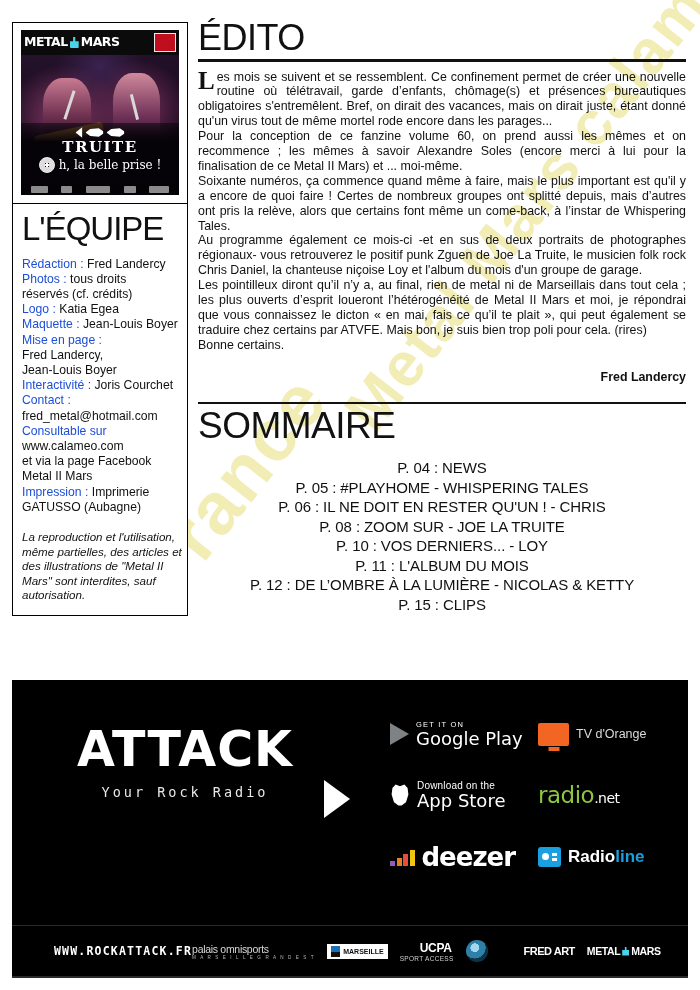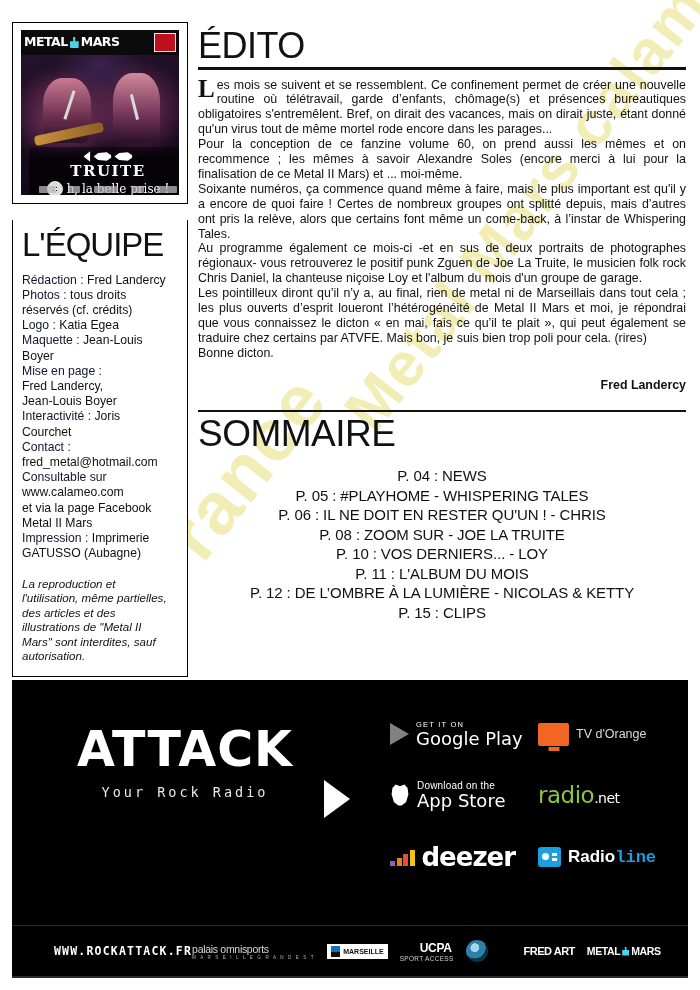--- a/index.html
+++ b/index.html
@@ -66,21 +66,21 @@
   .fig2 { left: 58%; width: 30%; height: 80%; background: linear-gradient(180deg,#d08a9c 0%, #73345a 60%, #2b1026 100%); }
   .mic { position: absolute; width: 3px; background: #d9d9d9; bottom: 26%; }
   .mic1 { left: 30%; height: 34%; transform: rotate(18deg); }
   .mic2 { left: 71%; height: 30%; transform: rotate(-14deg); }
   .guitar {
     position: absolute; left: 8%; bottom: 4%; width: 44%; height: 10px;
     background: linear-gradient(90deg,#c9923f,#8d5f22); transform: rotate(-12deg);
     border-radius: 4px;
   }
   .poster-lower {
-    position: absolute; left: 8px; bottom: 0; width: 100%; height: 48px;
+    position: absolute; left: 0; bottom: 0; width: 100%; height: 72px;
     background: linear-gradient(180deg, rgba(8,4,12,.55) 0%, #060308 26%, #040206 100%);
   }
   .fish-row { position: absolute; left: 50%; top: 4px; transform: translateX(-50%); display: flex; align-items: center; gap: 3px; }
   .fish {
     width: 18px; height: 9px; background: #fff;
     clip-path: polygon(0 50%, 26% 12%, 74% 2%, 100% 38%, 100% 62%, 74% 98%, 26% 88%);
   }
   .fish-tail {
     width: 7px; height: 11px; background: #fff;
     clip-path: polygon(100% 0, 100% 100%, 0 50%);
@@ -100,37 +100,36 @@
     border: 1px solid #eee; flex: 0 0 auto;
   }
   .prise-txt { color: #fff; font-size: 12px; font-family: "DejaVu Serif", serif; }
   .sponsor-strip {
     position: absolute; left: 0; bottom: 1px; width: 100%; height: 10px;
     display: flex; align-items: center; justify-content: space-around; padding: 0 3px;
   }
   .sp { height: 7px; background: #b9b9b9; opacity: .75; border-radius: 1px; }
 
   .team-box {
-    border: 1.5px solid #000; border-top: none; padding: 6px 18px 12px 9px;
+    border: 1.5px solid #000; border-top: none; padding: 6px 3px 12px 9px;
     background: #fff;
-    margin-top: 16px;
   }
   .team-title {
     font-size: 33px; letter-spacing: -1px; color: #111; line-height: 1.05;
     margin: 2px 0 10px 0; font-weight: 400;
   }
   .team-line { font-size: 12.2px; line-height: 15.2px; color: #111; }
-  .lbl { color: #0f172a; text-align: right; }
+  .lbl { color: #1d4ed8; text-align: right; }
   .team-note {
     font-style: italic; font-size: 11.6px; line-height: 14.6px;
     color: #111; margin-top: 15px;
   }
 
   
-  .right { position: absolute; left: 198px; top: 28px; width: 488px; z-index: 10; }
+  .right { position: absolute; left: 198px; top: 20px; width: 488px; z-index: 10; }
   .sec-title {
     font-size: 36px; letter-spacing: -0.5px; color: #111; line-height: 1;
     font-weight: 400;
   }
   .rule { height: 2.5px; background: #111; margin-top: 3px; }
 
   .body-txt {
     font-size: 12.4px; line-height: 14.9px; color: #111;
     text-align: justify; margin-top: 8px;
   }
@@ -218,21 +217,21 @@
   .rl-icon::before {
     content: ""; position: absolute; left: 4px; top: 6px; width: 7px; height: 7px;
     border-radius: 50%; background: #fff;
   }
   .rl-icon::after {
     content: ""; position: absolute; left: 14px; top: 6px; width: 5px; height: 3px; background: #fff;
     box-shadow: 0 5px 0 #fff;
   }
   .rl-text { font-size: 17px; font-weight: bold; }
   .rl-text .a { color: #ffffff; }
-  .rl-text .b { color: #1a9fe0; font-family: Liberation Mono, monospace; }
+  .rl-text .b { color: #1a9fe0; }
 
   .ad-foot {
     position: absolute; left: 0; bottom: 0; width: 100%; height: 53px;
     border-top: 1.5px solid #2a2a2a; border-bottom: 2px solid #2a2a2a;
     display: flex; align-items: center;
   }
   .ad-url {
     color: #fff; font-size: 11.5px; font-weight: bold; letter-spacing: 1.2px;
     margin-left: 42px; font-family: "DejaVu Sans Mono", monospace;
   }
@@ -331,21 +330,21 @@
 
     <div>
       <div class="sec-title">ÉDITO</div>
       <div class="rule"></div>
       <div class="body-txt" id="edito-body">
           <p class="dropcap">Les mois se suivent et se ressemblent. Ce confinement permet de créer une nouvelle routine où télétravail, garde d’enfants, chômage(s) et présences bureautiques obligatoires s'entremêlent. Bref, on dirait des vacances, mais on dirait juste, étant donné qu'un virus tout de même mortel rode encore dans les parages...</p>
           <p>Pour la conception de ce fanzine volume 60, on prend aussi les mêmes et on recommence ; les mêmes à savoir Alexandre Soles (encore merci à lui pour la finalisation de ce Metal II Mars) et ... moi-même.</p>
           <p>Soixante numéros, ça commence quand même à faire, mais le plus important est qu'il y a encore de quoi faire ! Certes de nombreux groupes ont splitté depuis, mais d’autres ont pris la relève, alors que certains font même un come-back, à l’instar de Whispering Tales.</p>
           <p>Au programme également ce mois-ci -et en sus de deux portraits de photographes régionaux- vous retrouverez le positif punk Zguen de Joe La Truite, le musicien folk rock Chris Daniel, la chanteuse niçoise Loy et l'album du mois d'un groupe de garage.</p>
           <p>Les pointilleux diront qu’il n’y a, au final, rien de metal ni de Marseillais dans tout cela ; les plus ouverts d’esprit loueront l’hétérogénéité de Metal II Mars et moi, je répondrai que vous connaissez le dicton « en mai, fais ce qu’il te plait », qui peut également se traduire chez certains par ATVFE. Mais bon, je suis bien trop poli pour cela. (rires)</p>
-          <p class=" lastline">Bonne dicton.</p>
+          <p class=" lastline">Bonne certains.</p>
         </div>
       <div class="sign">Fred Landercy</div>
     </div>
 
     <div class="somm-wrap">
       <div class="rule"></div>
       <div class="somm-title">SOMMAIRE</div>
       <div class="toc" id="toc-list">
           <div class="toc-item">P. 04 : NEWS</div>
           <div class="toc-item">P. 05 : #PLAYHOME - WHISPERING TALES</div>

